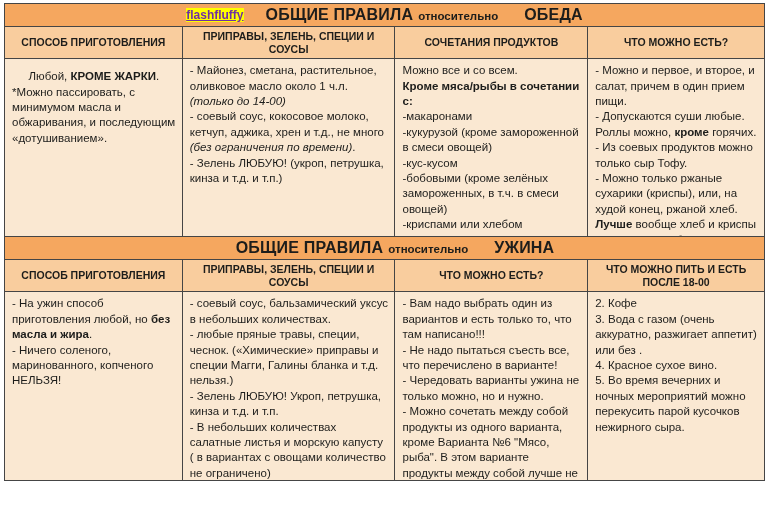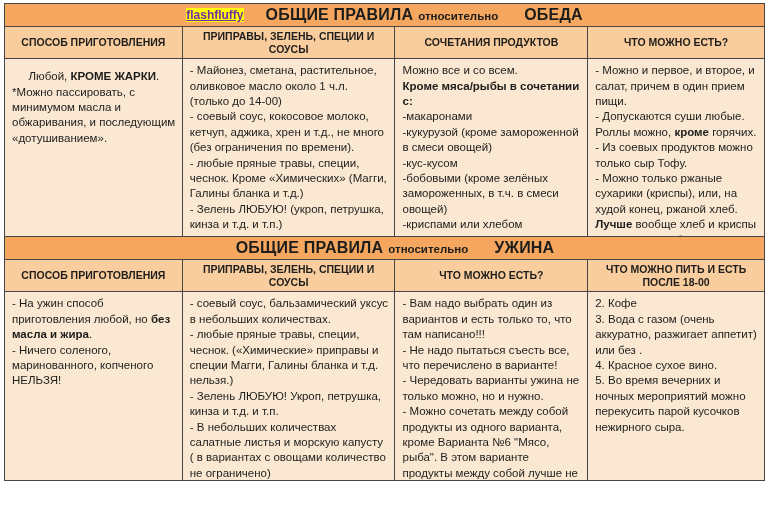--- a/index.html
+++ b/index.html
@@ -66,21 +66,21 @@
     border-left: 1px solid #454545;
     padding: 4px 6px 3px 7px;
     font-size: 11.5px;
     line-height: 1.34;
     overflow: hidden;
   }
   .bc:first-child { border-left: none; }
   .para { margin: 0; }
   .align-center { text-align: center; padding-top: 6px; }
   .b { font-weight: bold; }
-  .i { }
+  .i { font-style: italic; }
 </style>
 </head>
 <body>
 
 <div class="table">
 
   <div class="titlebar">
     <a class="link" href="#">flashfluffy</a>
       <span class="title-main">ОБЩИЕ ПРАВИЛА</span>
       <span class="title-mid">относительно</span>
@@ -95,21 +95,20 @@
   </div>
 
   <div class="bodyrow bodyrow1">
     <div class="bc">
         <p class="para align-center"><span>Любой, </span><span class="b">КРОМЕ ЖАРКИ</span><span>.</span></p>
         <p class="para"><span>*Можно пассировать, с минимумом масла и обжаривания, и последующим «дотушиванием».</span></p>
       </div>
     <div class="bc">
         <p class="para"><span>- Майонез, сметана, растительное, оливковое масло около 1 ч.л. </span><span class="i">(только до 14-00)</span></p>
         <p class="para"><span>- соевый соус, кокосовое молоко, кетчуп, аджика, хрен и т.д., не много </span><span class="i">(без ограничения по времени)</span><span>.</span></p>
-        <p class="para"><span>- любые пряные травы, специи, чеснок. Кроме «Химических» (Магги, Галины бланка и т.д.)</span></p>
         <p class="para"><span>- Зелень ЛЮБУЮ! (укроп, петрушка, кинза и т.д. и т.п.)</span></p>
       </div>
     <div class="bc">
         <p class="para"><span>Можно все и со всем.</span></p>
         <p class="para"><span class="b">Кроме мяса/рыбы в сочетании с:</span></p>
         <p class="para"><span>-макаронами</span></p>
         <p class="para"><span>-кукурузой (кроме замороженной в смеси овощей)</span></p>
         <p class="para"><span>-кус-кусом</span></p>
         <p class="para"><span>-бобовыми (кроме зелёных замороженных, в т.ч. в смеси овощей)</span></p>
         <p class="para"><span>-криспами или хлебом</span></p>

